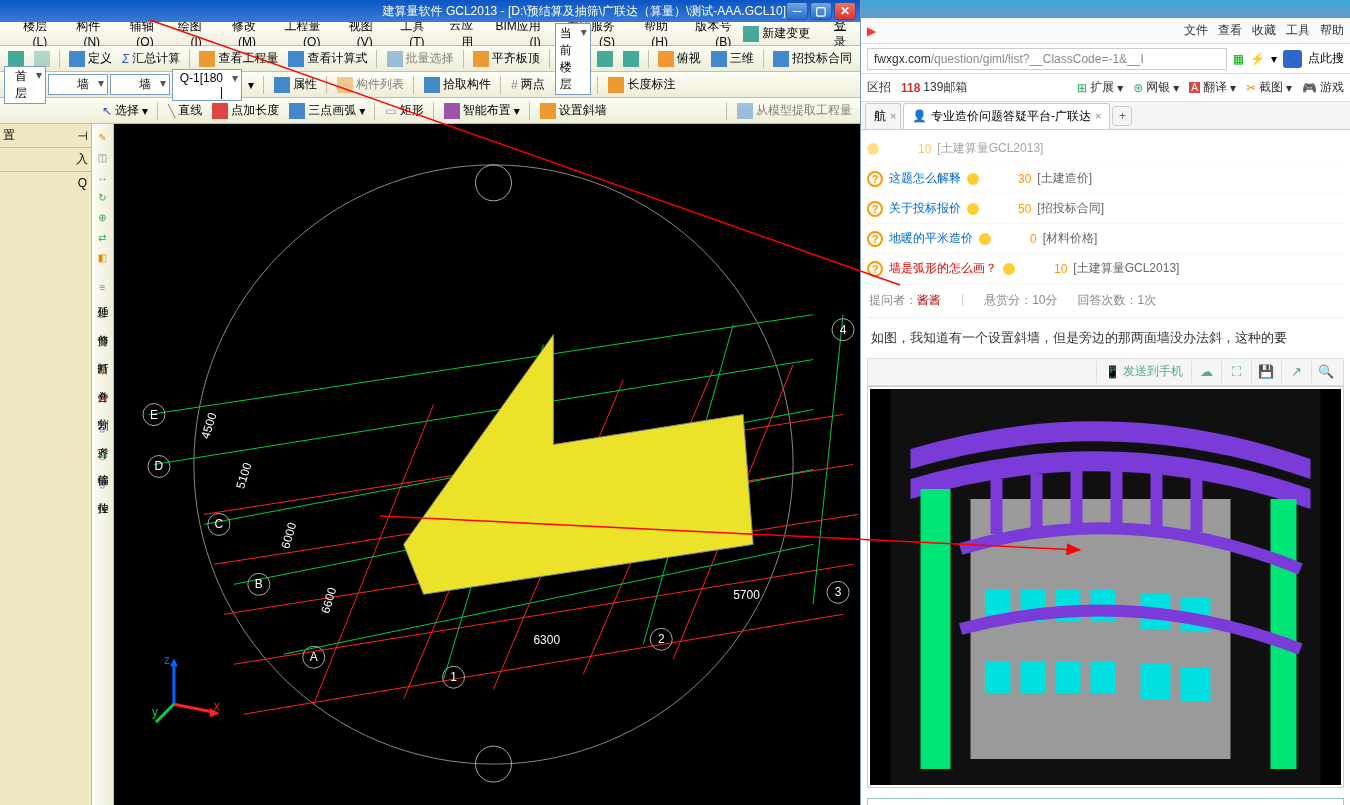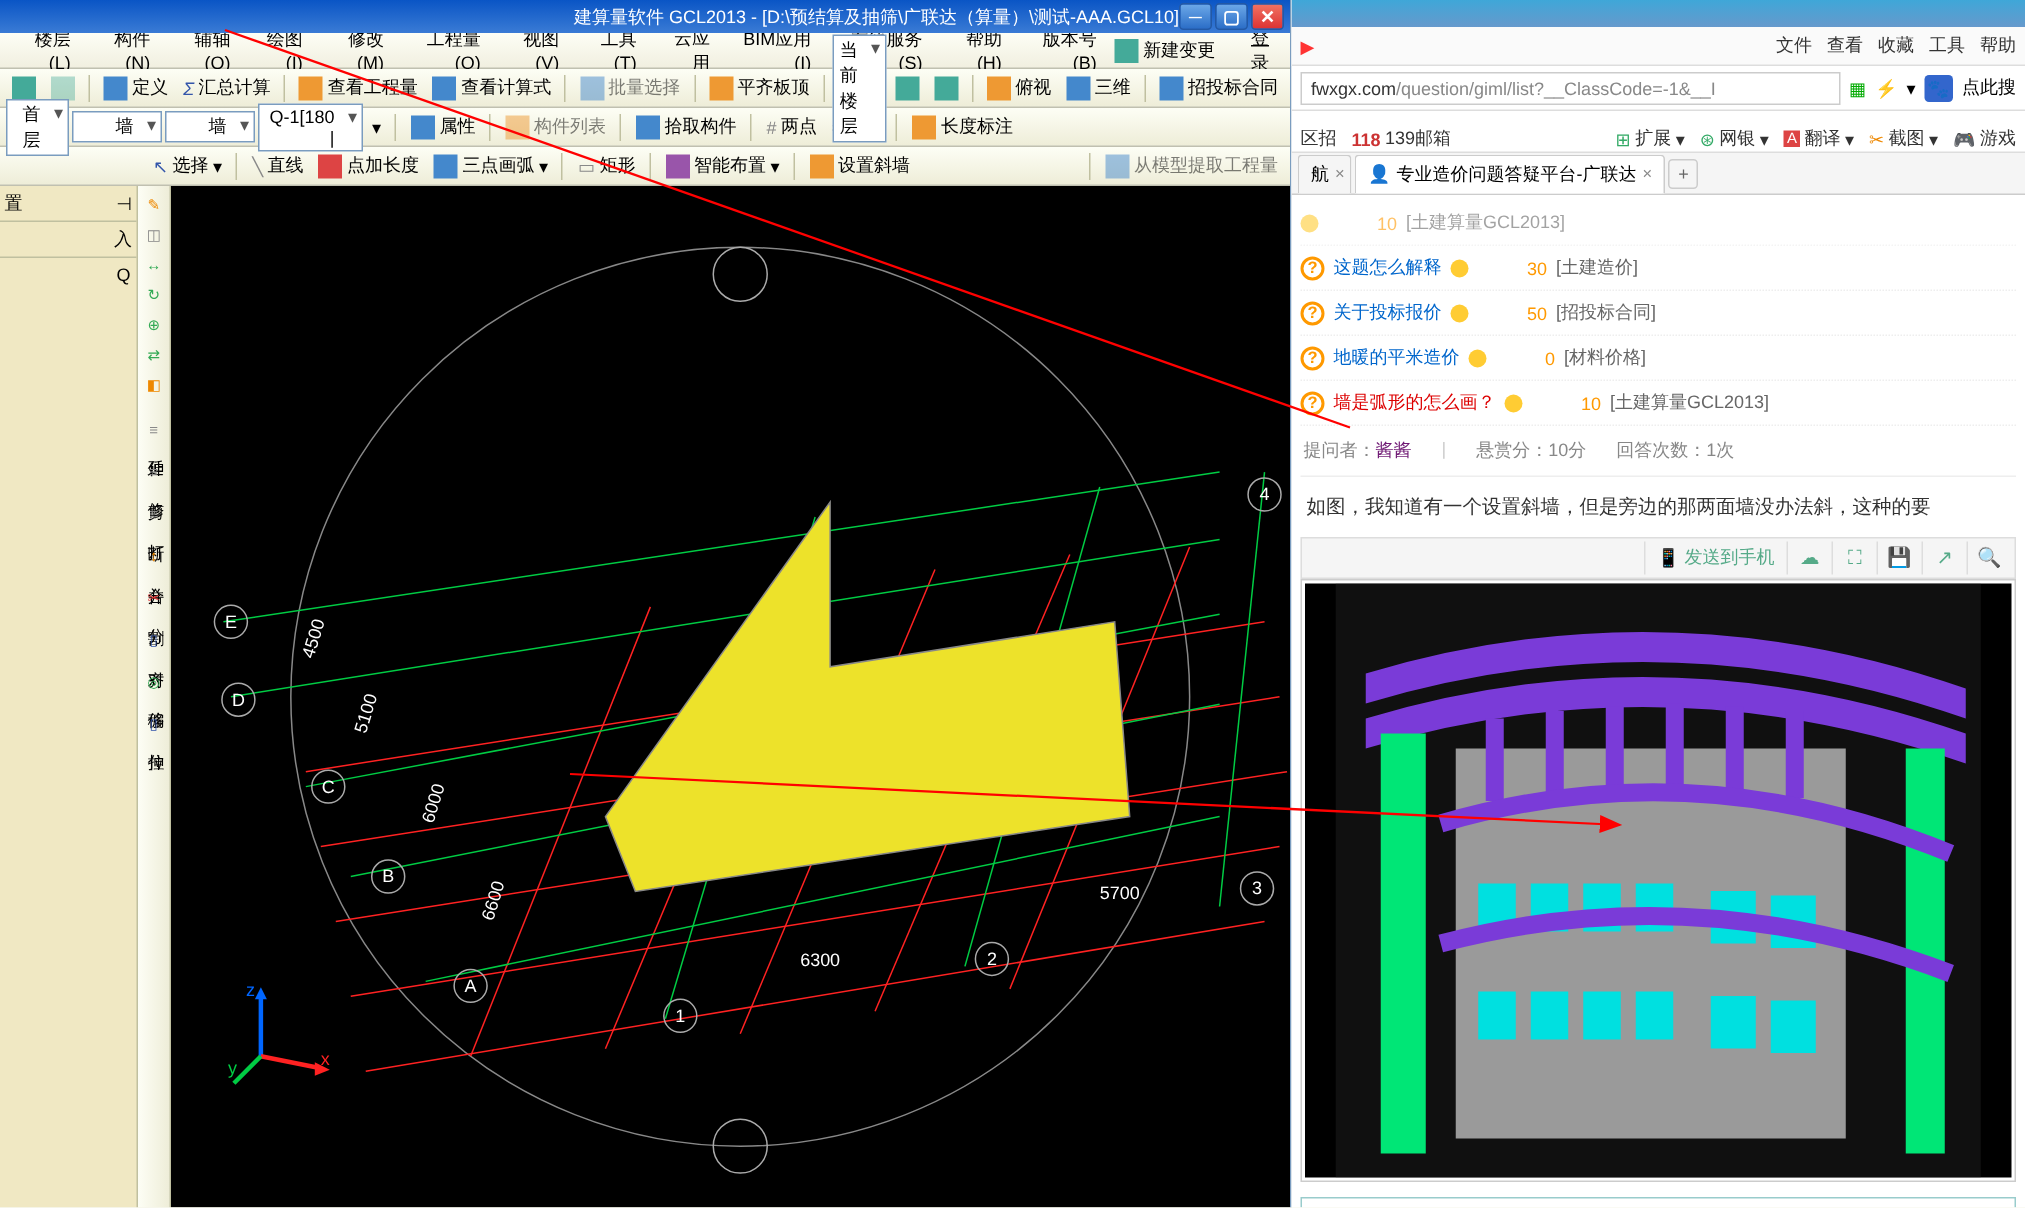--- a/index.html
+++ b/index.html
@@ -35,21 +35,21 @@
 .vtool-group{display:flex;flex-direction:column;align-items:center;margin-bottom:6px;}
 .canvas-wrap{flex:1;background:#000;position:relative;}
 .canvas-svg{position:absolute;inset:0;width:100%;height:100%;}
 .right-pane{flex:1;background:#fff;display:flex;flex-direction:column;position:relative;overflow:hidden;}
 .sky{height:18px;background:linear-gradient(#3fa7d8,#69c);}
 .browser-menu{height:26px;background:#fafafa;border-bottom:1px solid #ddd;display:flex;align-items:center;justify-content:flex-end;padding:0 6px;gap:10px;}
 .bmenu-item{cursor:pointer;color:#333;}
 .url-bar{height:30px;border-bottom:1px solid #ddd;display:flex;align-items:center;padding:0 6px;gap:6px;}
 .url-box{flex:1;background:#fff;border:1px solid #ccc;padding:3px 6px;color:#888;white-space:nowrap;overflow:hidden;}
 .url-box .host{color:#333;}
-.bookmark-bar{height:28px;border-bottom:1px solid #ddd;display:flex;align-items:flex-end;padding:0 6px;gap:10px;}
+.bookmark-bar{height:28px;border-bottom:1px solid #ddd;display:flex;align-items:center;padding:0 6px;gap:10px;}
 .bm-item{display:flex;align-items:center;gap:3px;cursor:pointer;color:#333;}
 .tab-bar{height:28px;background:#f5f5f5;border-bottom:1px solid #ccc;display:flex;align-items:center;padding:0 4px;}
 .tab{display:flex;align-items:center;padding:4px 8px;border:1px solid #ccc;background:#fff;border-bottom:none;gap:4px;border-radius:3px 3px 0 0;margin-right:2px;}
 .tab .close{color:#888;cursor:pointer;font-size:11px;}
 .tab-add{width:20px;height:20px;border:1px solid #ccc;display:flex;align-items:center;justify-content:center;border-radius:3px;cursor:pointer;color:#666;}
 .page-content{flex:1;overflow:hidden;padding:4px 6px;}
 .qlist{list-style:none;}
 .qitem{display:flex;align-items:center;gap:6px;padding:6px 0;border-bottom:1px dotted #eee;}
 .qicon{width:16px;height:16px;border-radius:50%;background:#fff;border:2px solid #f90;color:#f90;display:flex;align-items:center;justify-content:center;font-weight:bold;font-size:11px;}
 .qtitle{color:#06c;cursor:pointer;}
@@ -432,21 +432,21 @@
           </li>
       <li class="qitem">
             <span class="qicon">?</span>
             <a class="qtitle red">墙是弧形的怎么画？</a>
             <span class="qcoin"></span>
             <span class="qnum">10</span>
             <span class="qtag">[土建算量GCL2013]</span>
           </li>
     </ul>
     <div class="qmeta">
-      <span><span>提问者：</span><a style="color:#701a75">酱酱</a></span>
+      <span><span>提问者：</span><a style="color:#b91c1c">酱酱</a></span>
       <span style="color:#ccc">|</span>
       <span>悬赏分：10分</span>
       <span>回答次数：1次</span>
     </div>
     <div class="qdesc">如图，我知道有一个设置斜墙，但是旁边的那两面墙没办法斜，这种的要</div>
     <div class="img-toolbar">
       <div class="itool send">
             <span>📱</span>
             <span>发送到手机</span>
           </div>

